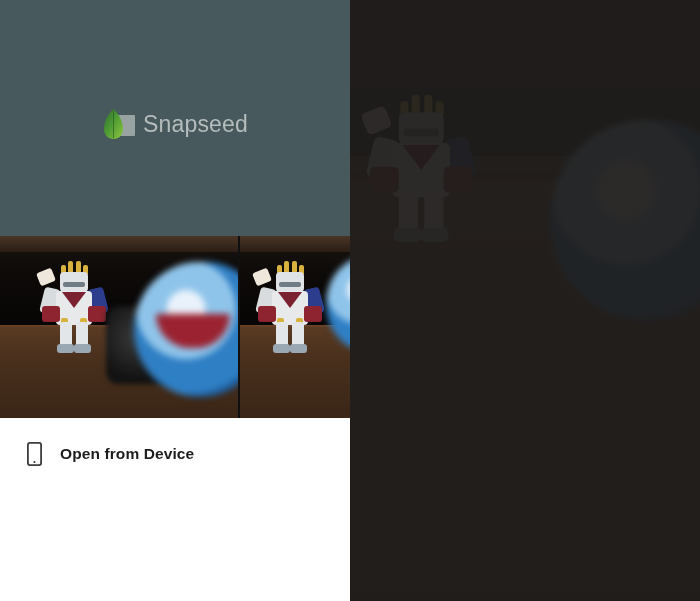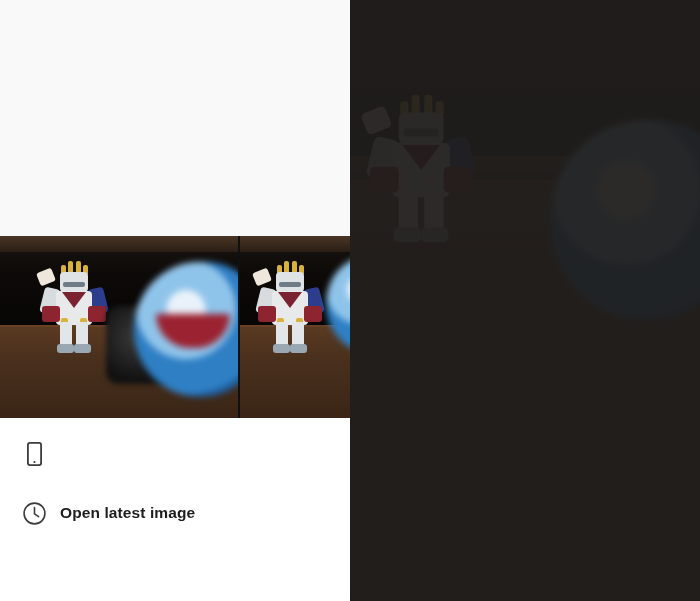--- a/index.html
+++ b/index.html
@@ -136,20 +136,39 @@
   .tools-scrim{position:absolute;inset:0;background:rgba(30,28,26,.80);}
   .tools-inner{position:absolute;inset:0;}
 </style>
 </head>
 <body>
 
 <div id="app">
 
   <div class="home">
 
+    <div class="home-hero">
+      <div class="logo-wrap">
+        <span class="logo-mark">
+          <span class="logo-square"></span>
+          <svg class="logo-leaf" viewBox="0 0 19 30" aria-hidden="true">
+            <defs>
+              <linearGradient id="lg" x1="0" y1="0" x2="1" y2="1">
+                <stop offset="0%" stop-color="#2f6b2a"></stop>
+                <stop offset="45%" stop-color="#4c9a34"></stop>
+                <stop offset="100%" stop-color="#8dc63f"></stop>
+              </linearGradient>
+            </defs>
+            <path d="M9.5 0 C2 7 0 15 0 20 C0 26 4 30 9.5 30 C15 30 19 26 19 20 C19 15 17 7 9.5 0 Z" fill="url(#lg)"></path>
+            <path d="M9.5 1 L9.5 29" stroke="#23521f" stroke-width="1" opacity=".6"></path>
+          </svg>
+        </span>
+        <span class="logo-text">Snapseed</span>
+      </div>
+    </div>
 
     <div class="thumb-strip">
       <div class="thumb big">
         <div class="scene">
           <div class="wall"></div>
           <div class="topband"></div>
           <div class="tableedge"></div>
           <div class="table"></div>
           <div class="robot" style="left:42px;top:22px;">
             <div class="r-crown">
@@ -216,32 +235,24 @@
 
     <div class="menu">
 
       <div class="menu-item">
         <span class="mi-icon">
           <svg width="15" height="24" viewBox="0 0 15 24" aria-hidden="true">
             <rect x="0.9" y="0.9" width="13.2" height="22.2" rx="2" fill="none" stroke="#3c3c3c" stroke-width="1.8"></rect>
             <circle cx="7.5" cy="20" r="1.1" fill="#3c3c3c"></circle>
           </svg>
         </span>
-      </div>
-
-
-      <div class="menu-item">
-        <span class="mi-icon">
-          <svg width="23" height="23" viewBox="0 0 23 23" aria-hidden="true">
-            <circle cx="11.5" cy="11.5" r="10.4" fill="none" stroke="#3c3c3c" stroke-width="1.6"></circle>
-            <path d="M11.5 5.6 V11.9 L15.6 14.6" fill="none" stroke="#3c3c3c" stroke-width="1.6" stroke-linecap="round"></path>
-          </svg>
-        </span>
-        <span class="mi-label">Open latest image</span>
-      </div>
+        <span class="mi-label">Open from Device</span>
+      </div>
+
+
 
     </div>
   </div>
 
   <div class="tools">
 
     <div class="tools-bg">
       <div class="scene">
         <div class="wall"></div>
         <div class="topband" style="top:26%;height:4%;"></div>

